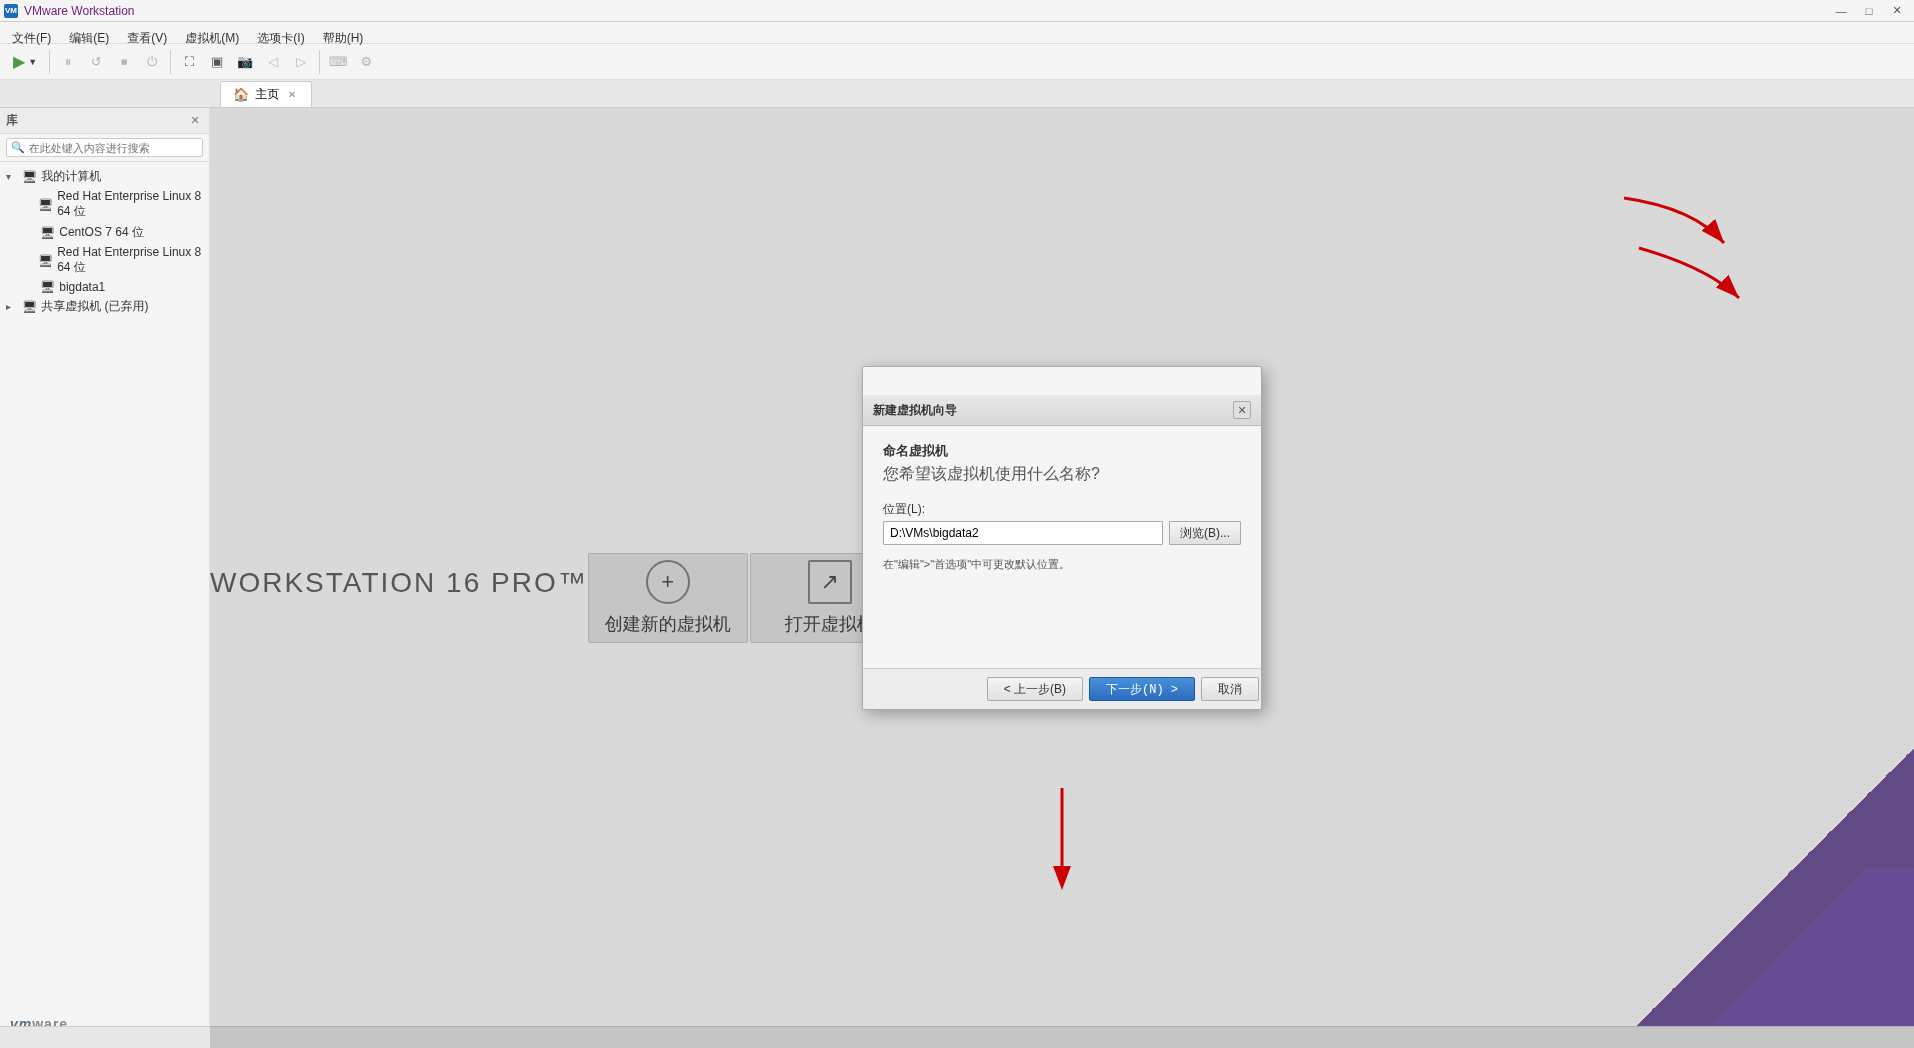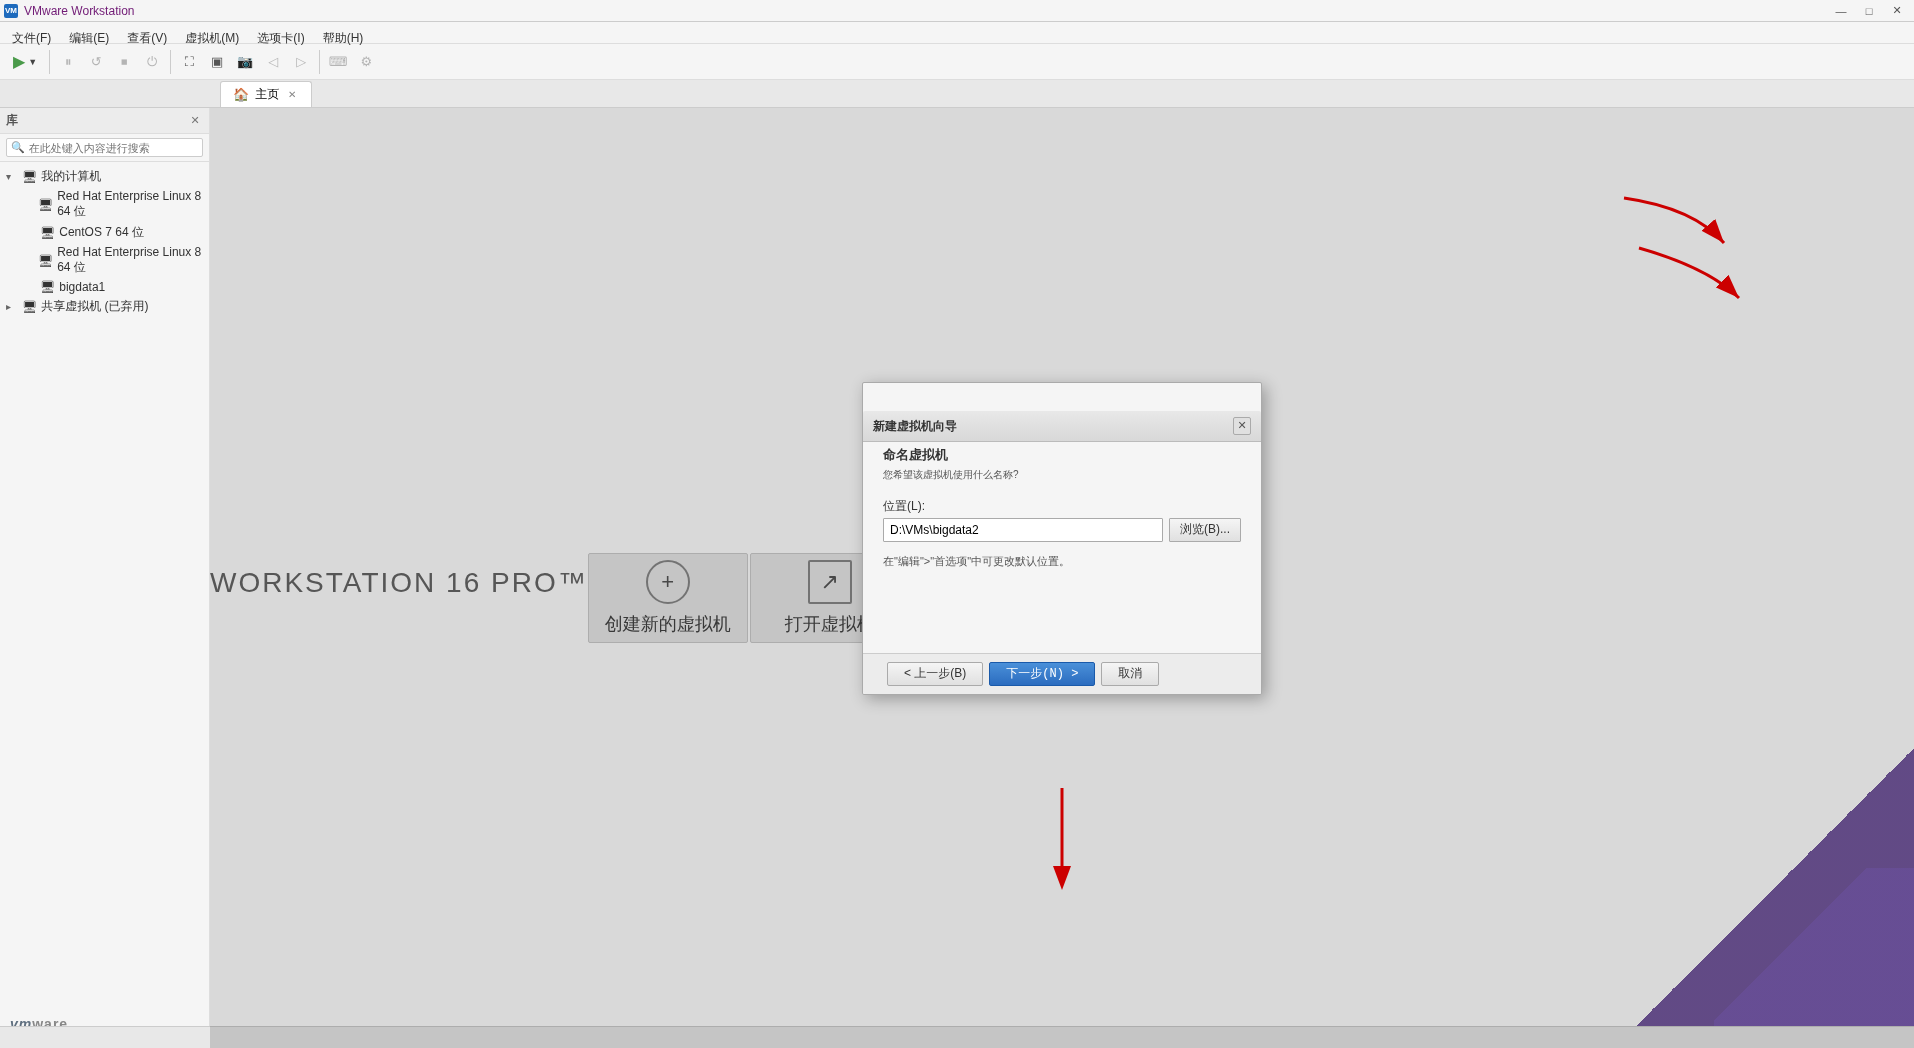--- a/index.html
+++ b/index.html
@@ -340,21 +340,21 @@
       border-radius: 2px;
       position: relative;
       margin-top: -80px;
     }
 
     .dialog-titlebar {
       background: linear-gradient(to bottom, #e8e8e8, #d8d8d8);
       border-bottom: 1px solid #bbb;
       padding: 6px 10px;
       display: flex;
-      align-items: flex-end;
+      align-items: center;
       justify-content: space-between;
       border-radius: 2px 2px 0 0;
       margin-top: 28px;
     }
     .dialog-title {
       font-size: 12px;
       font-weight: bold;
       color: #333;
     }
     .dialog-close-btn {
@@ -365,31 +365,31 @@
       border-radius: 2px;
       display: flex;
       align-items: center;
       justify-content: center;
       font-size: 11px;
       cursor: pointer;
       color: #555;
     }
 
     .dialog-body {
-      padding: 4px 20px;
+      padding: 16px 20px;
     }
 
     .dialog-section-title {
       font-size: 13px;
       font-weight: bold;
       color: #333;
       margin-bottom: 4px;
     }
     .dialog-section-subtitle {
-      font-size: 10px;
+      font-size: 16px;
       color: #555;
       margin-bottom: 16px;
     }
 
     .form-group {
       margin-bottom: 12px;
     }
     .form-label {
       font-size: 12px;
       color: #333;
@@ -438,22 +438,23 @@
       color: #555;
       margin-top: 6px;
     }
 
     .dialog-spacer {
       height: 80px;
     }
 
     .dialog-footer {
       border-top: 1px solid #ccc;
-      padding: 8px 24px;
-      display: flex;
+      padding: 8px 2px;
+      display: flex;
+      justify-content: flex-end;
       gap: 6px;
       background: #ececec;
       border-radius: 0 0 2px 2px;
     }
 
     .footer-btn {
       height: 24px;
       padding: 0 16px;
       font-size: 12px;
       cursor: pointer;

